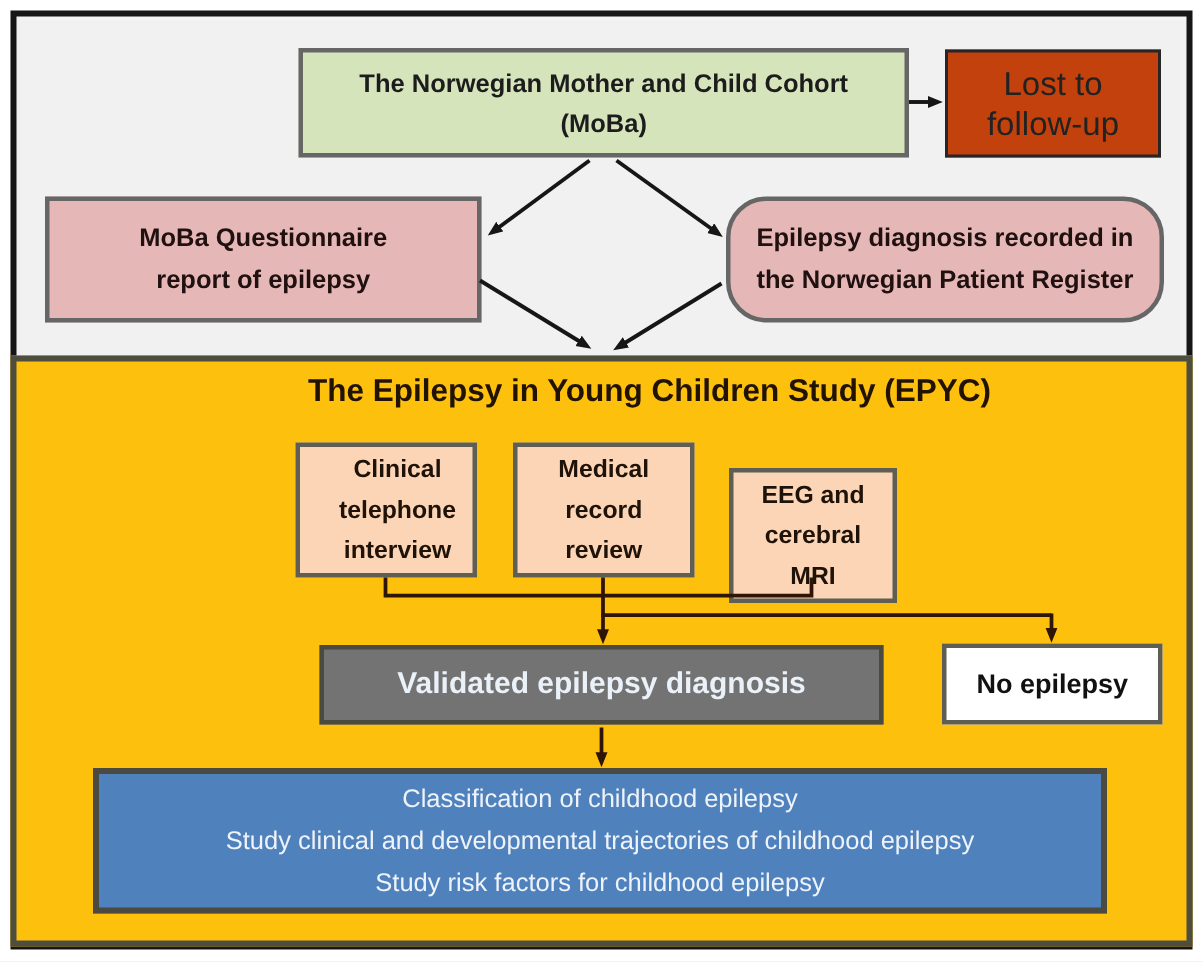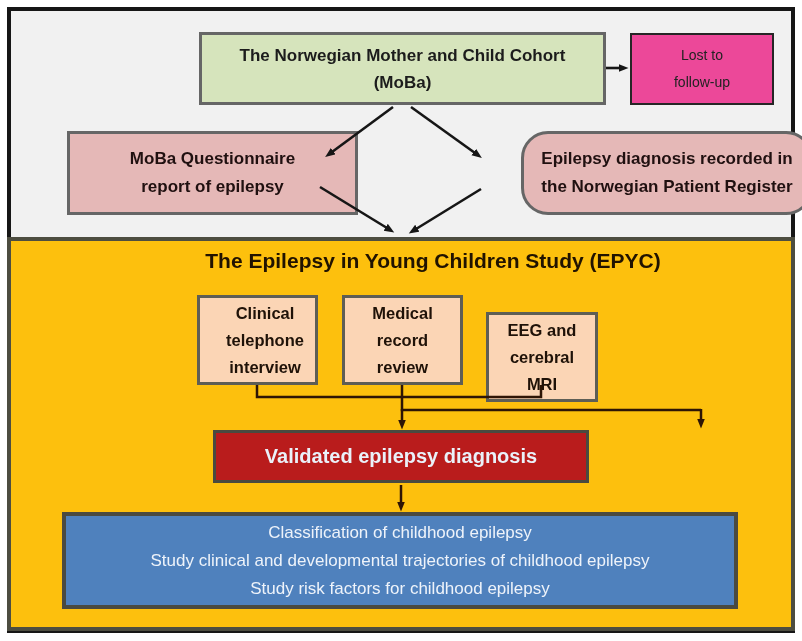--- a/index.html
+++ b/index.html
@@ -21,43 +21,43 @@
     left:7px; top:237px; width:788px; height:394px;
     border:4px solid #4d4d40; background:#fdc00d;
   }
   #moba-box {
     left:199px; top:32px; width:407px; height:73px;
     background:#d6e4bc; border:3px solid #666666;
     font-weight:700; font-size:17px; line-height:27px; color:#1c1c1c;
   }
   #lost-box {
     left:630px; top:33px; width:144px; height:72px;
-    background:#ec4899; border:2px solid #262626;
-    font-weight:400; font-size:14px; line-height:27px; color:#222222;
+    background:#c2410c; border:2px solid #262626;
+    font-weight:400; font-size:22px; line-height:27px; color:#222222;
   }
   #questionnaire-box, #register-box {
     background:#e5b8b7; border:3px solid #666666;
-    font-weight:700; font-size:17px; line-height:28px; color:#201010;margin-left:37px;
+    font-weight:700; font-size:17px; line-height:28px; color:#201010;
   }
   #questionnaire-box { left:30px; top:131px; width:291px; height:84px; }
   #register-box      { left:484px; top:131px; width:292px; height:84px;border-radius:27px; }
   #epyc-title {
     left:7px; top:249px; width:788px; text-align:center;
     font-weight:700; font-size:21px; color:#211300;margin-left:32px;
   }
   .peach {
     background:#fbd5b5; border:3px solid #5e5e55;
     font-weight:700; font-size:16.5px; line-height:27px; color:#1f1208;
   }
   #interview-box { left:197px; top:295px; width:121px; height:90px;padding-left:15px; }
   #record-box    { left:342px; top:295px; width:121px; height:90px; }
   #eeg-box       { left:486px; top:312px; width:112px; height:90px; }
   #validated-box {
     left:213px; top:430px; width:376px; height:53px;
-    background:#b91c1c; border:3px solid #4a4a40;
+    background:#737373; border:3px solid #4a4a40;
     font-weight:600; font-size:20px; color:#eaf1f9;
   }
   #noepilepsy-box {
     left:628px; top:429px; width:147px; height:54px;
     background:#ffffff; border:3px solid #5e5e55;
     font-weight:700; font-size:18px; color:#111111;
   }
   #aims-box {
     left:62px; top:512px; width:676px; height:97px;
     background:#4f81bd; border:4px solid #4a4a40;
@@ -110,20 +110,23 @@
   <div id="eeg-box" class="box peach">
     <div>EEG and</div>
     <div>cerebral</div>
     <div>MRI</div>
   </div>
 
   <div id="validated-box" class="box">
     <div>Validated epilepsy diagnosis</div>
   </div>
 
+  <div id="noepilepsy-box" class="box">
+    <div>No epilepsy</div>
+  </div>
 
   <div id="aims-box" class="box">
     <div>Classification of childhood epilepsy</div>
     <div>Study clinical and developmental trajectories of childhood epilepsy</div>
     <div>Study risk factors for childhood epilepsy</div>
   </div>
 
   <svg id="arrow-layer" class="abs" viewBox="0 0 802 641" xmlns="http://www.w3.org/2000/svg">
     <defs>
       <marker id="ah-black" markerUnits="userSpaceOnUse" markerWidth="11" markerHeight="9" refX="1.5" refY="4" orient="auto">

